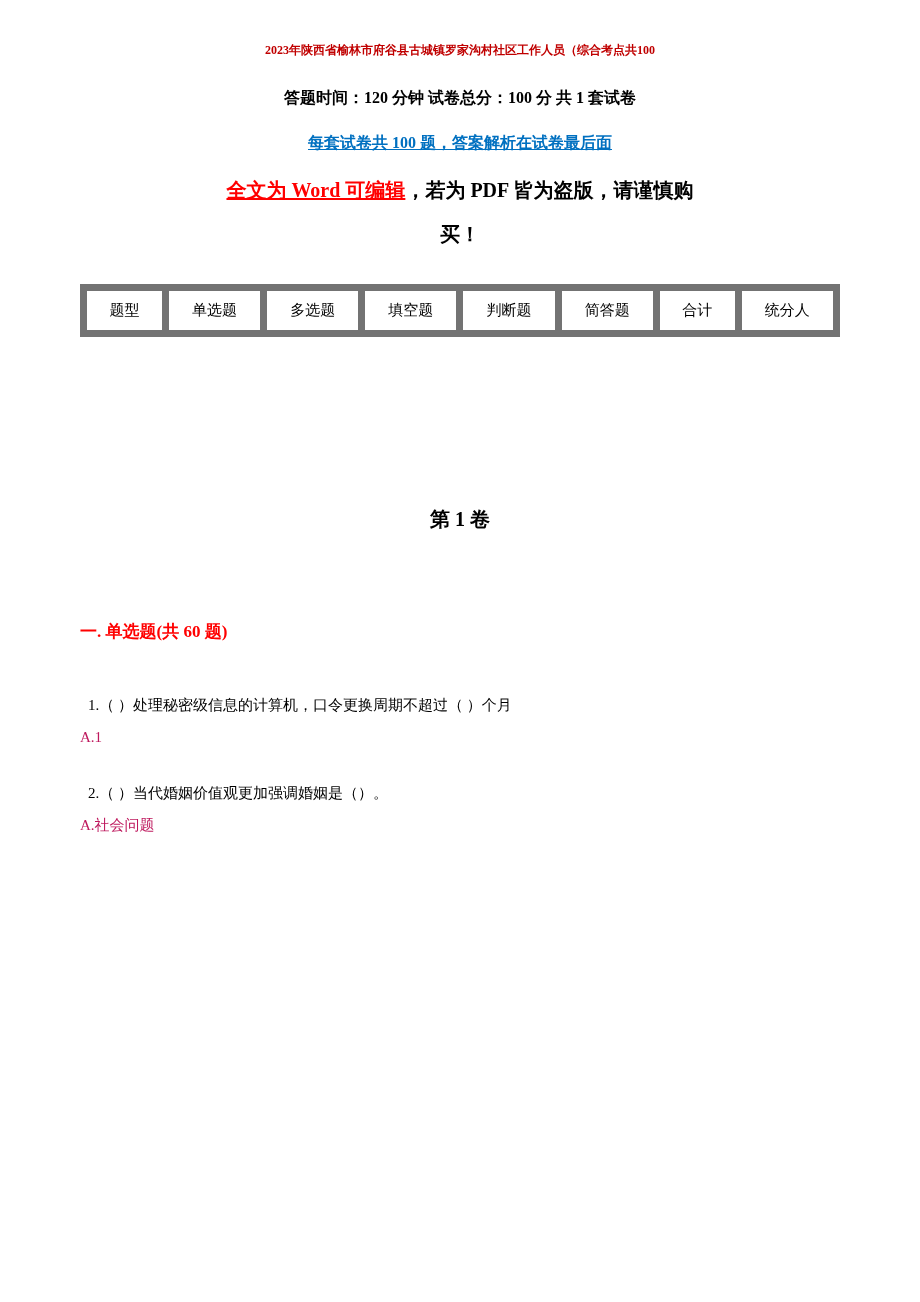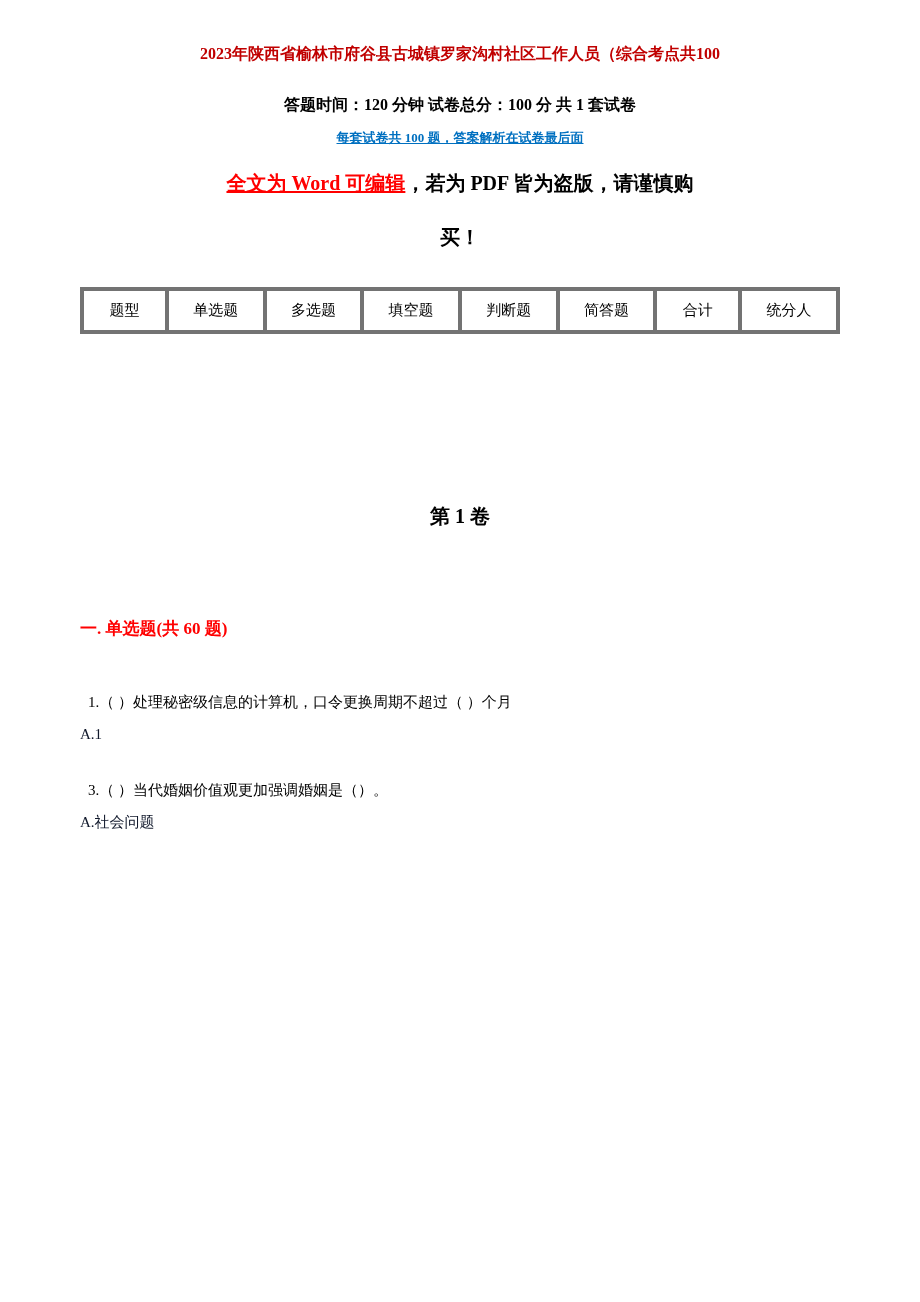--- a/index.html
+++ b/index.html
@@ -16,48 +16,48 @@
       min-height: 1302px;
       padding: 40px 80px;
       font-size: 15px;
       line-height: 1.8;
     }
 
     .page-title {
       text-align: center;
       color: #c00000;
       font-weight: bold;
-      font-size: 16px;
+      font-size: 12px;
       margin-bottom: 24px;
       line-height: 1.7;
     }
 
     .exam-info {
       text-align: center;
       font-size: 16px;
       font-weight: bold;
-      margin-bottom: 4px;
+      margin-bottom: 16px;
       color: #000;
     }
 
     .subtitle-line {
       text-align: center;
       margin-bottom: 14px;
     }
 
     .subtitle-blue {
       color: #0070c0;
-      font-size: 13px;
+      font-size: 16px;
       font-weight: bold;
       text-decoration: underline;
     }
 
     .word-line {
       text-align: center;
-      margin-bottom: 18px;
+      margin-bottom: 8px;
     }
 
     .word-red {
       color: #ff0000;
       font-size: 20px;
       font-weight: bold;
       text-decoration: underline;
     }
 
     .word-black {
@@ -75,21 +75,21 @@
     }
 
     .score-table {
       width: 100%;
       border-collapse: collapse;
       margin-bottom: 20px;
       font-size: 15px;
     }
 
     .score-table td {
-      border: 4px solid #737373;
+      border: 7px solid #737373;
       padding: 6px 10px;
       text-align: center;
       min-width: 60px;
       height: 36px;
     }
 
     .section-divider {
       text-align: center;
       font-size: 20px;
       font-weight: bold;
@@ -112,21 +112,21 @@
     .question-text {
       font-size: 15px;
       color: #000;
       margin-bottom: 6px;
       line-height: 1.8;
       margin-left: 8px;
     }
 
     .option-line {
       font-size: 15px;
-      color: #0f172a;
+      color: #be185d;
       line-height: 1.7;
     }
 
     .spacer {
       height: 30px;
     }
 
     .spacer-sm {
       height: 12px;
     }
@@ -190,16 +190,16 @@
   <div class="question-text">
     <span>1.（ ）处理秘密级信息的计算机，口令更换周期不超过（ ）个月</span>
   </div>
   <div class="option-line">A.1</div>
 </div>
 
 <div class="spacer-sm"></div>
 
 <div class="question-block">
   <div class="question-text">
-    <span>3.（ ）当代婚姻价值观更加强调婚姻是（）。</span>
+    <span>2.（ ）当代婚姻价值观更加强调婚姻是（）。</span>
   </div>
   <div class="option-line">A.社会问题</div>
 </div>
 
 </body></html>

